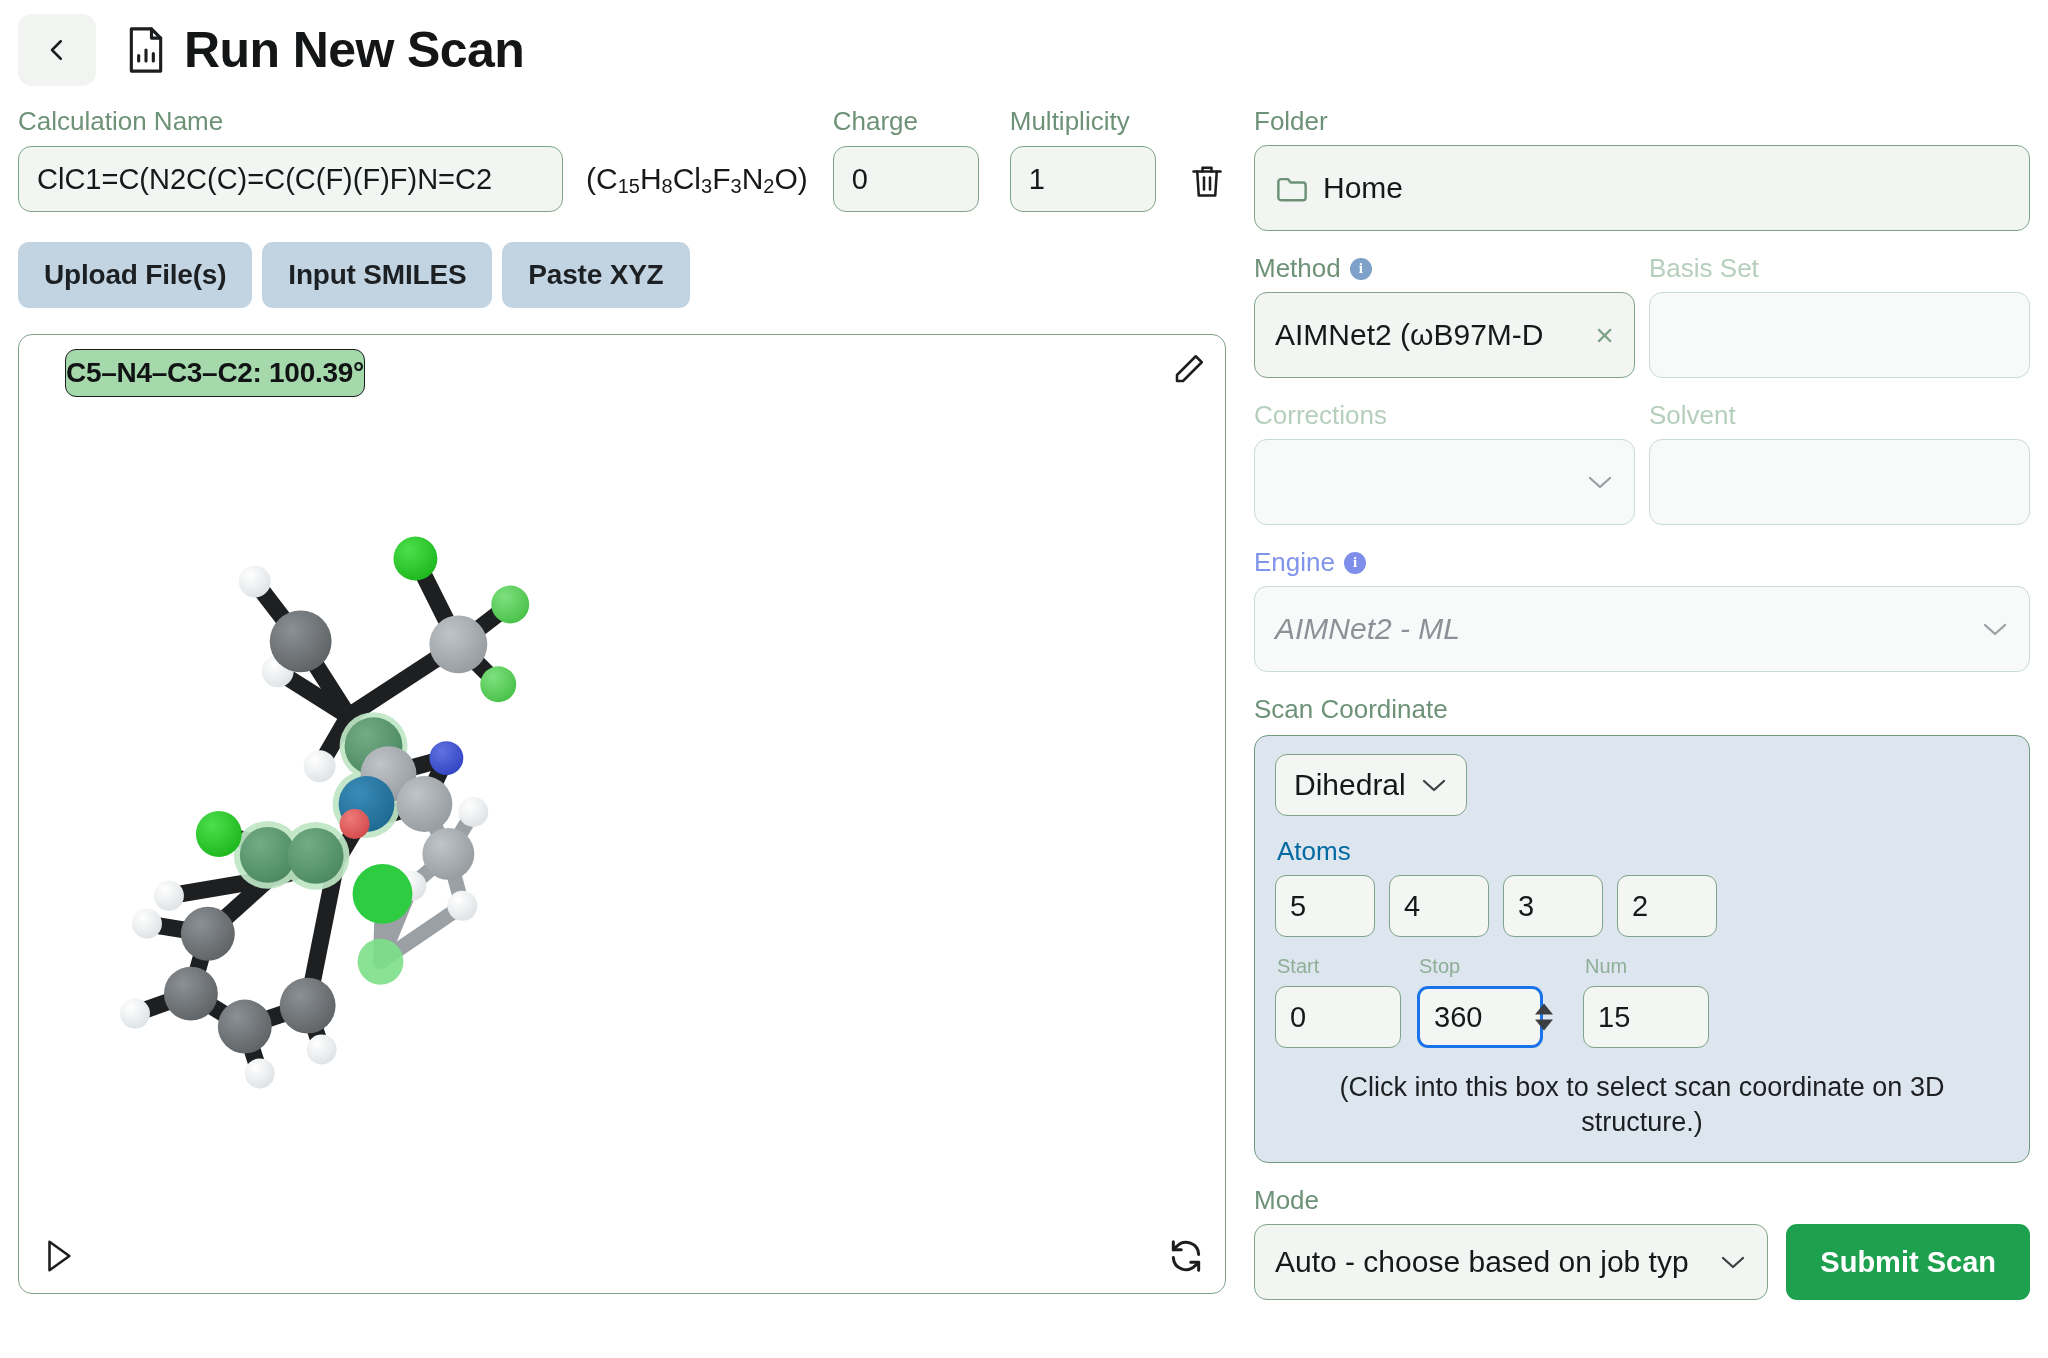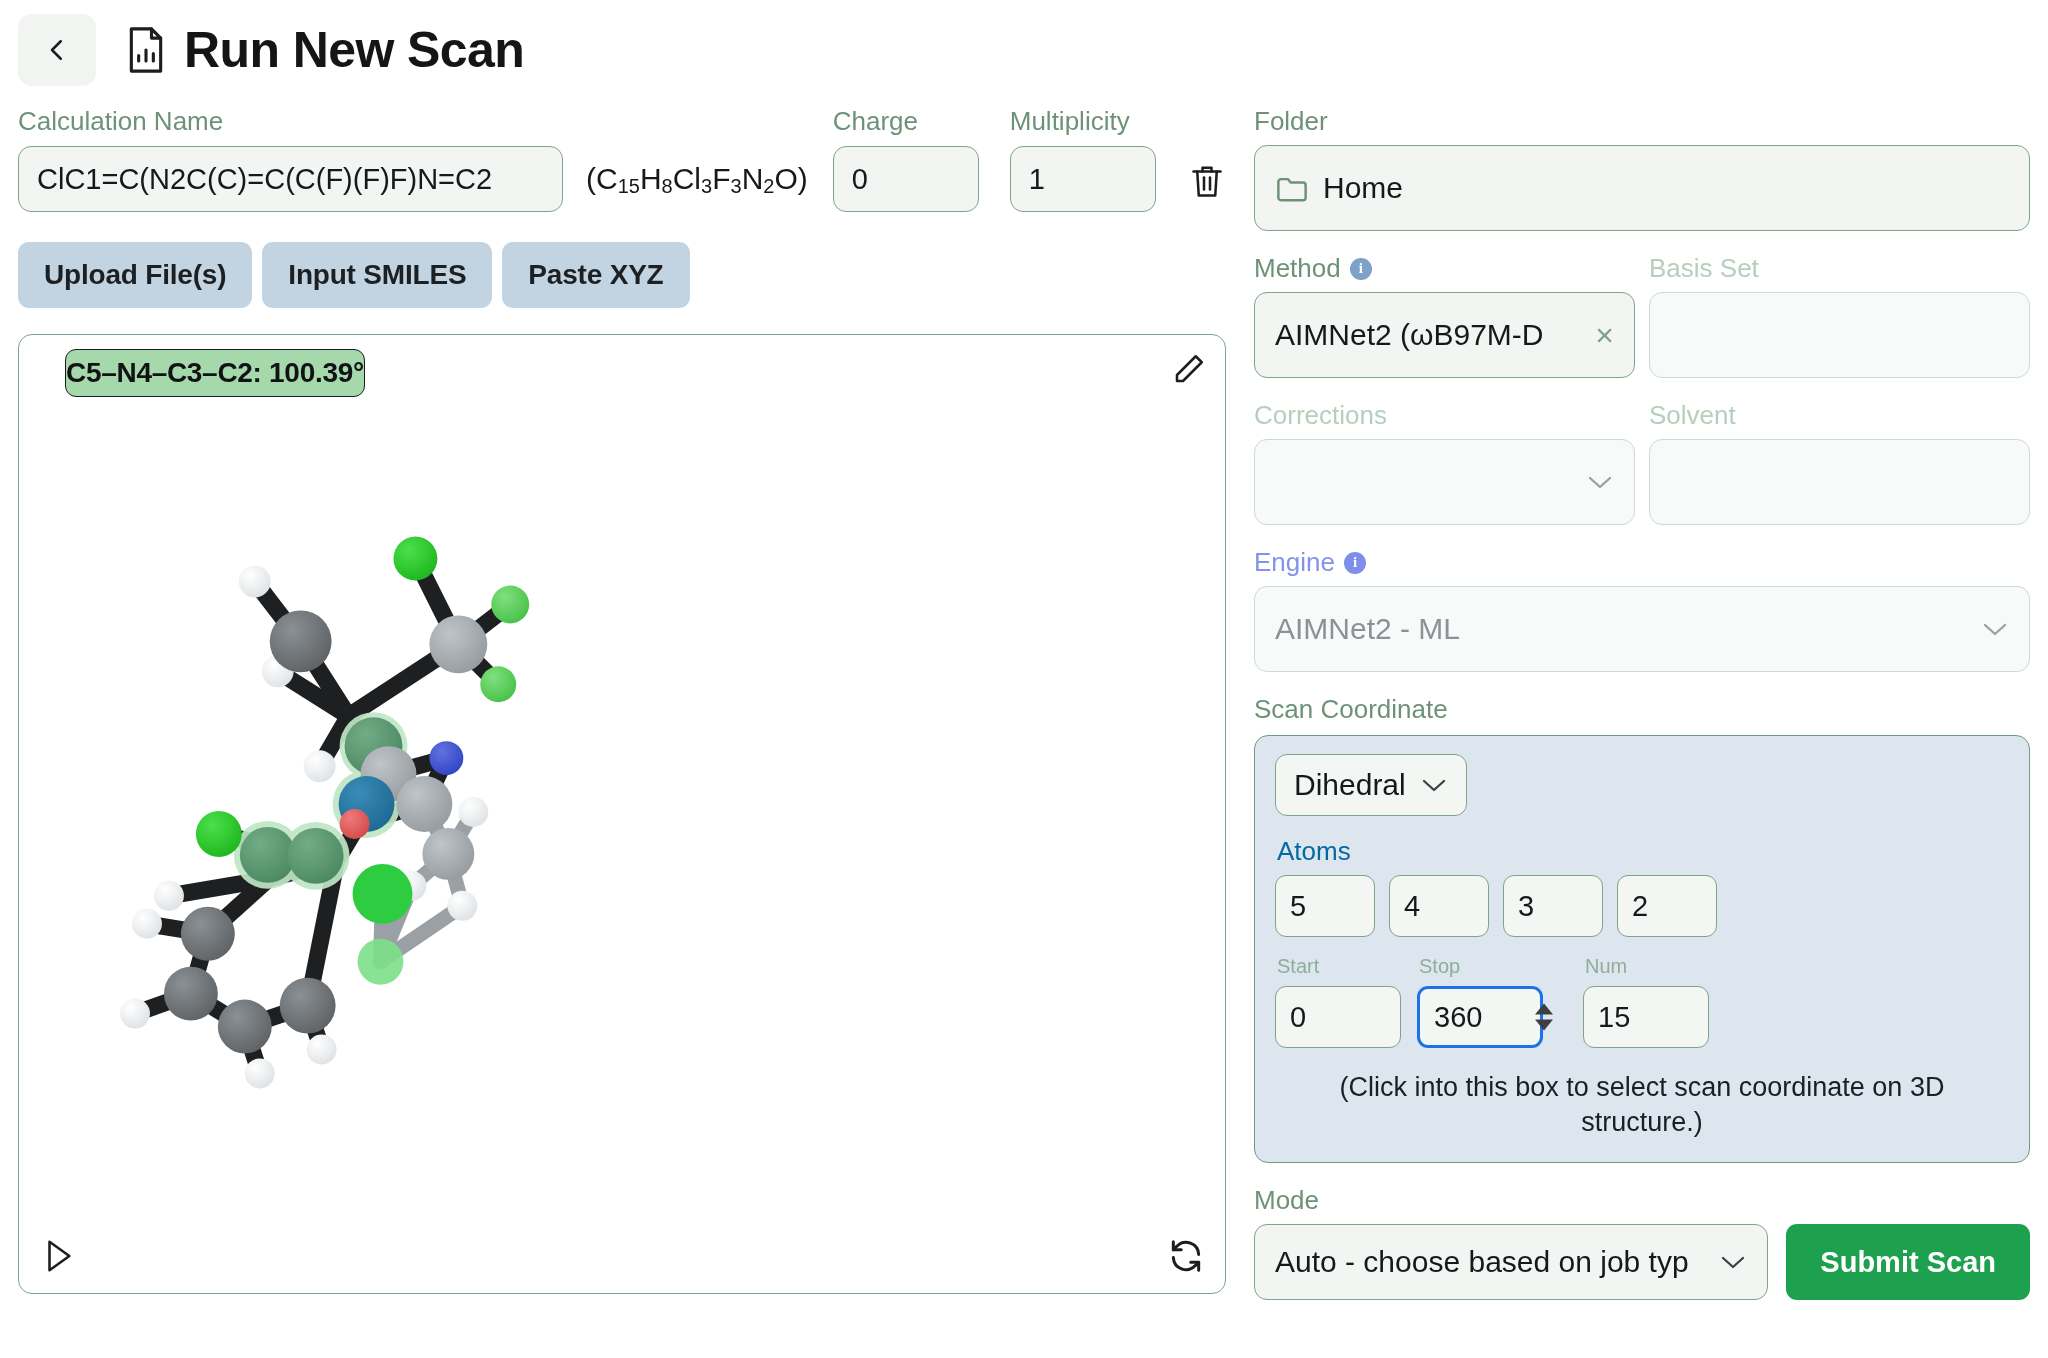--- a/index.html
+++ b/index.html
@@ -389,21 +389,21 @@
         </div>
       </div>
     </div>
 
     <div style="margin-top:22px;">
       <div class="r-label blue">
         <span>Engine</span>
         <span class="info-dot blue">i</span>
       </div>
       <div class="select-box sel-h86 disabled">
-        <span style="color:#8b9196;">AIMNet2 - ML</span>
+        <span style="color:#8b9196;font-style:italic;">AIMNet2 - ML</span>
         <span class="chev">
           <svg viewBox="0 0 28 18" fill="none" stroke="#9a9fa3" stroke-width="2.3" stroke-linecap="round" stroke-linejoin="round">
               <polyline points="4 5 14 14 24 5"></polyline>
             </svg>
         </span>
       </div>
     </div>
 
     <div style="margin-top:22px;">
       <div class="r-label">Scan Coordinate</div>

